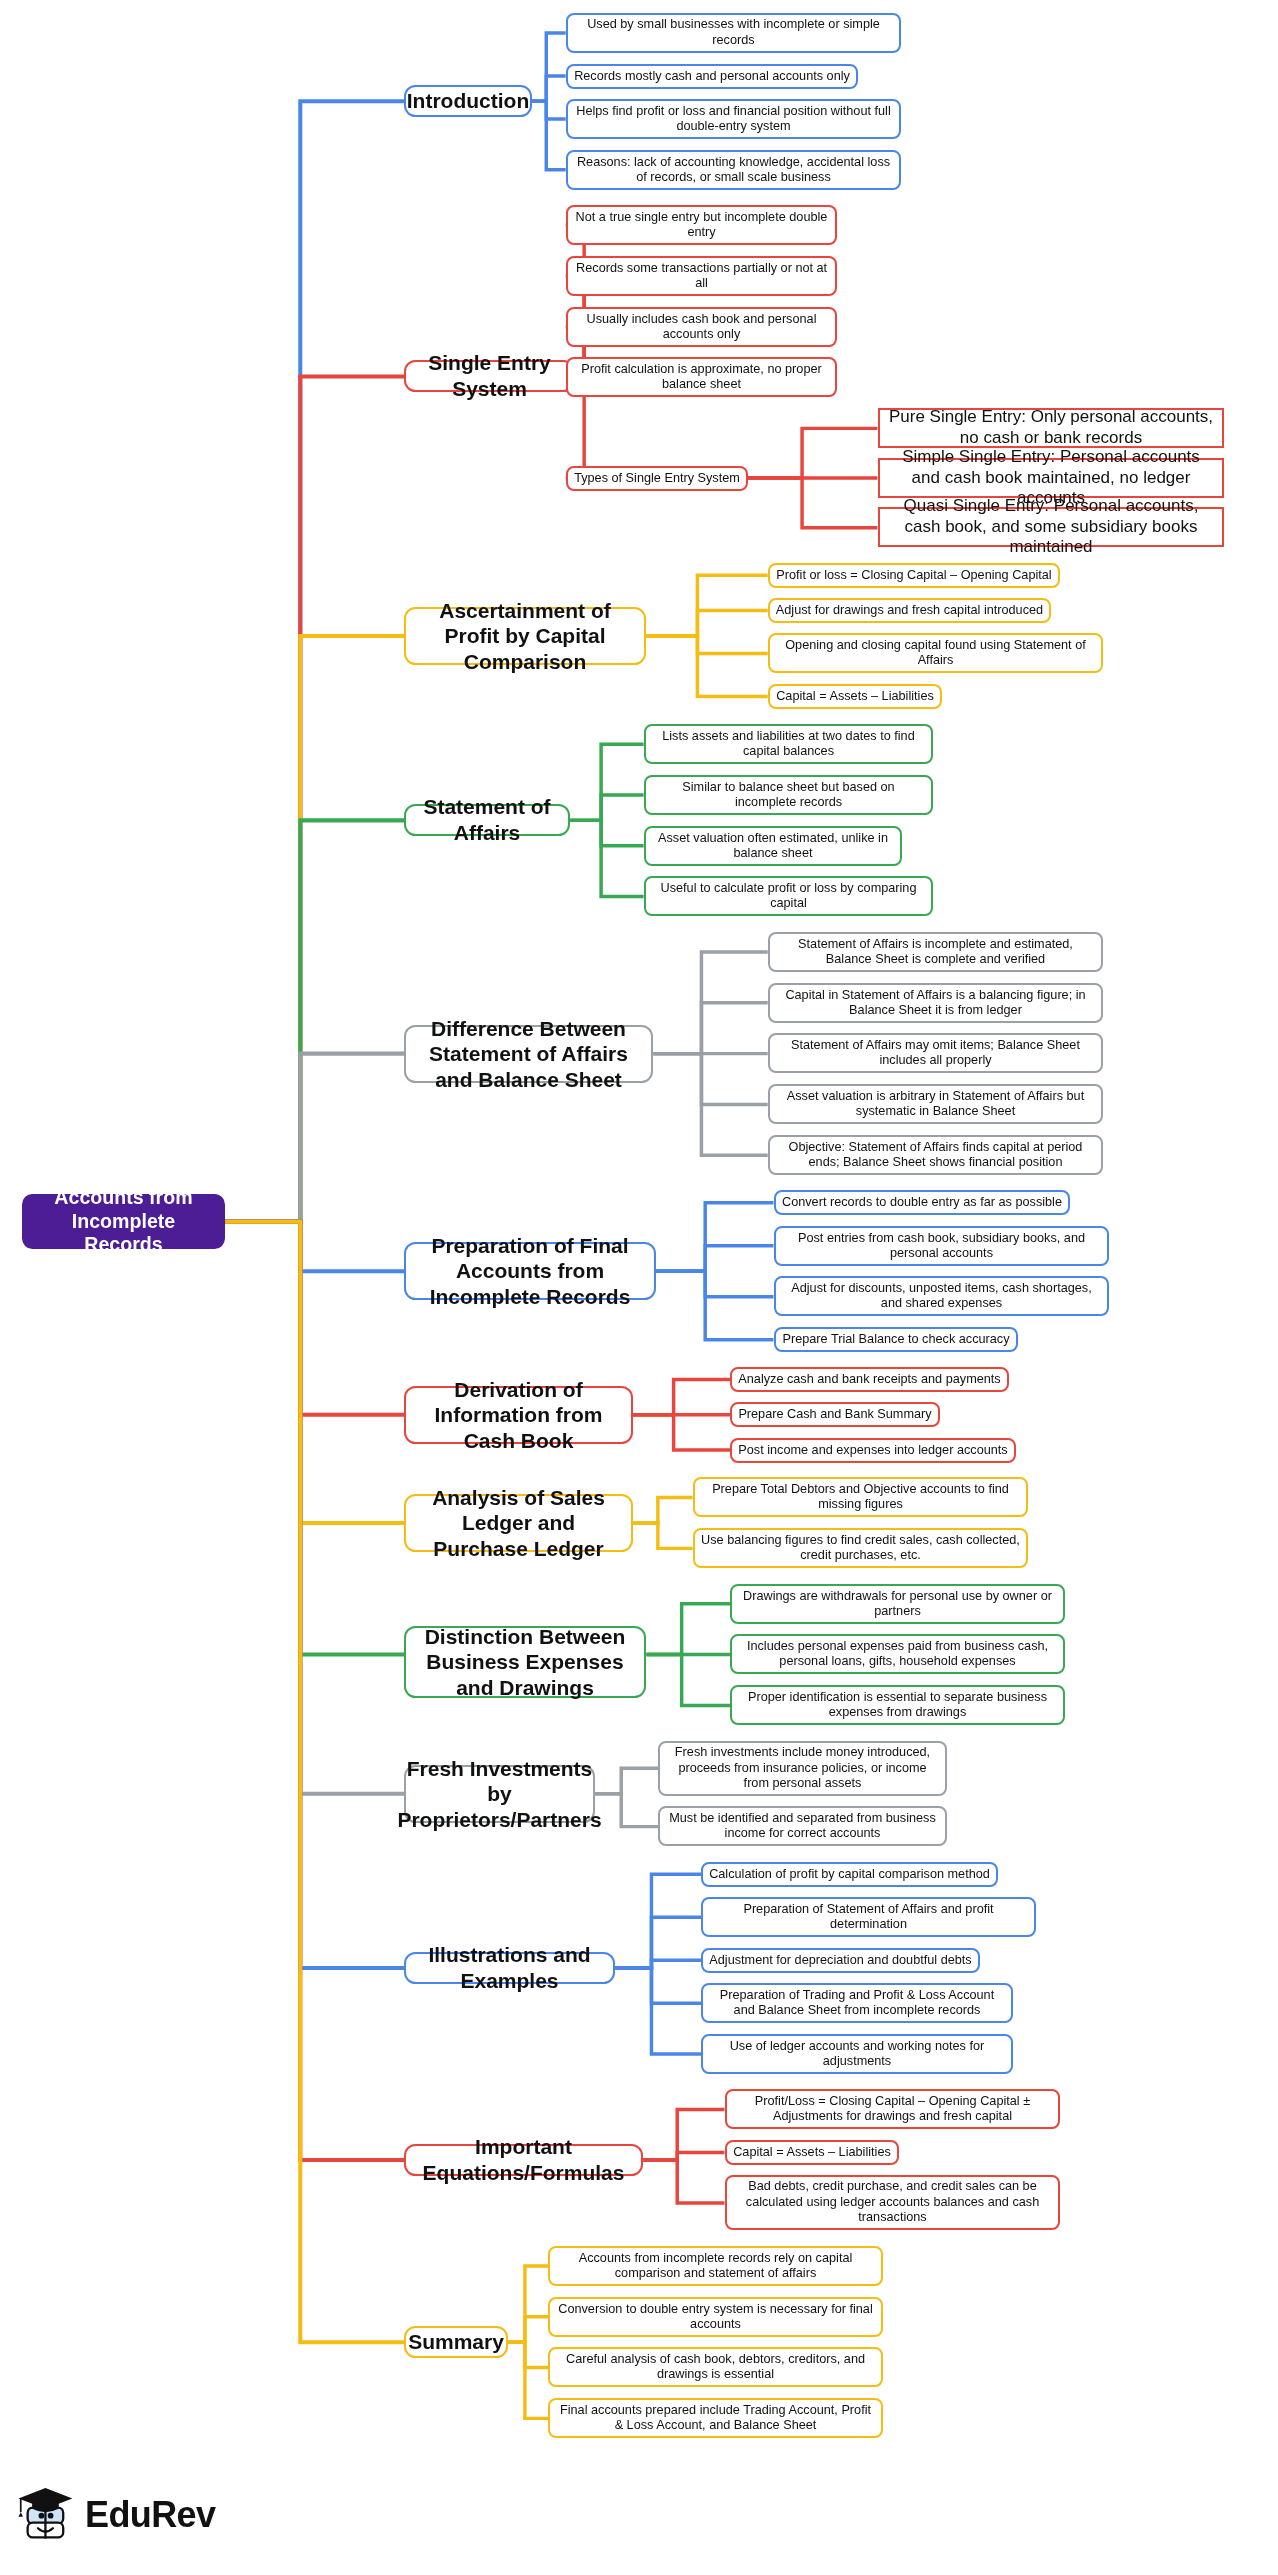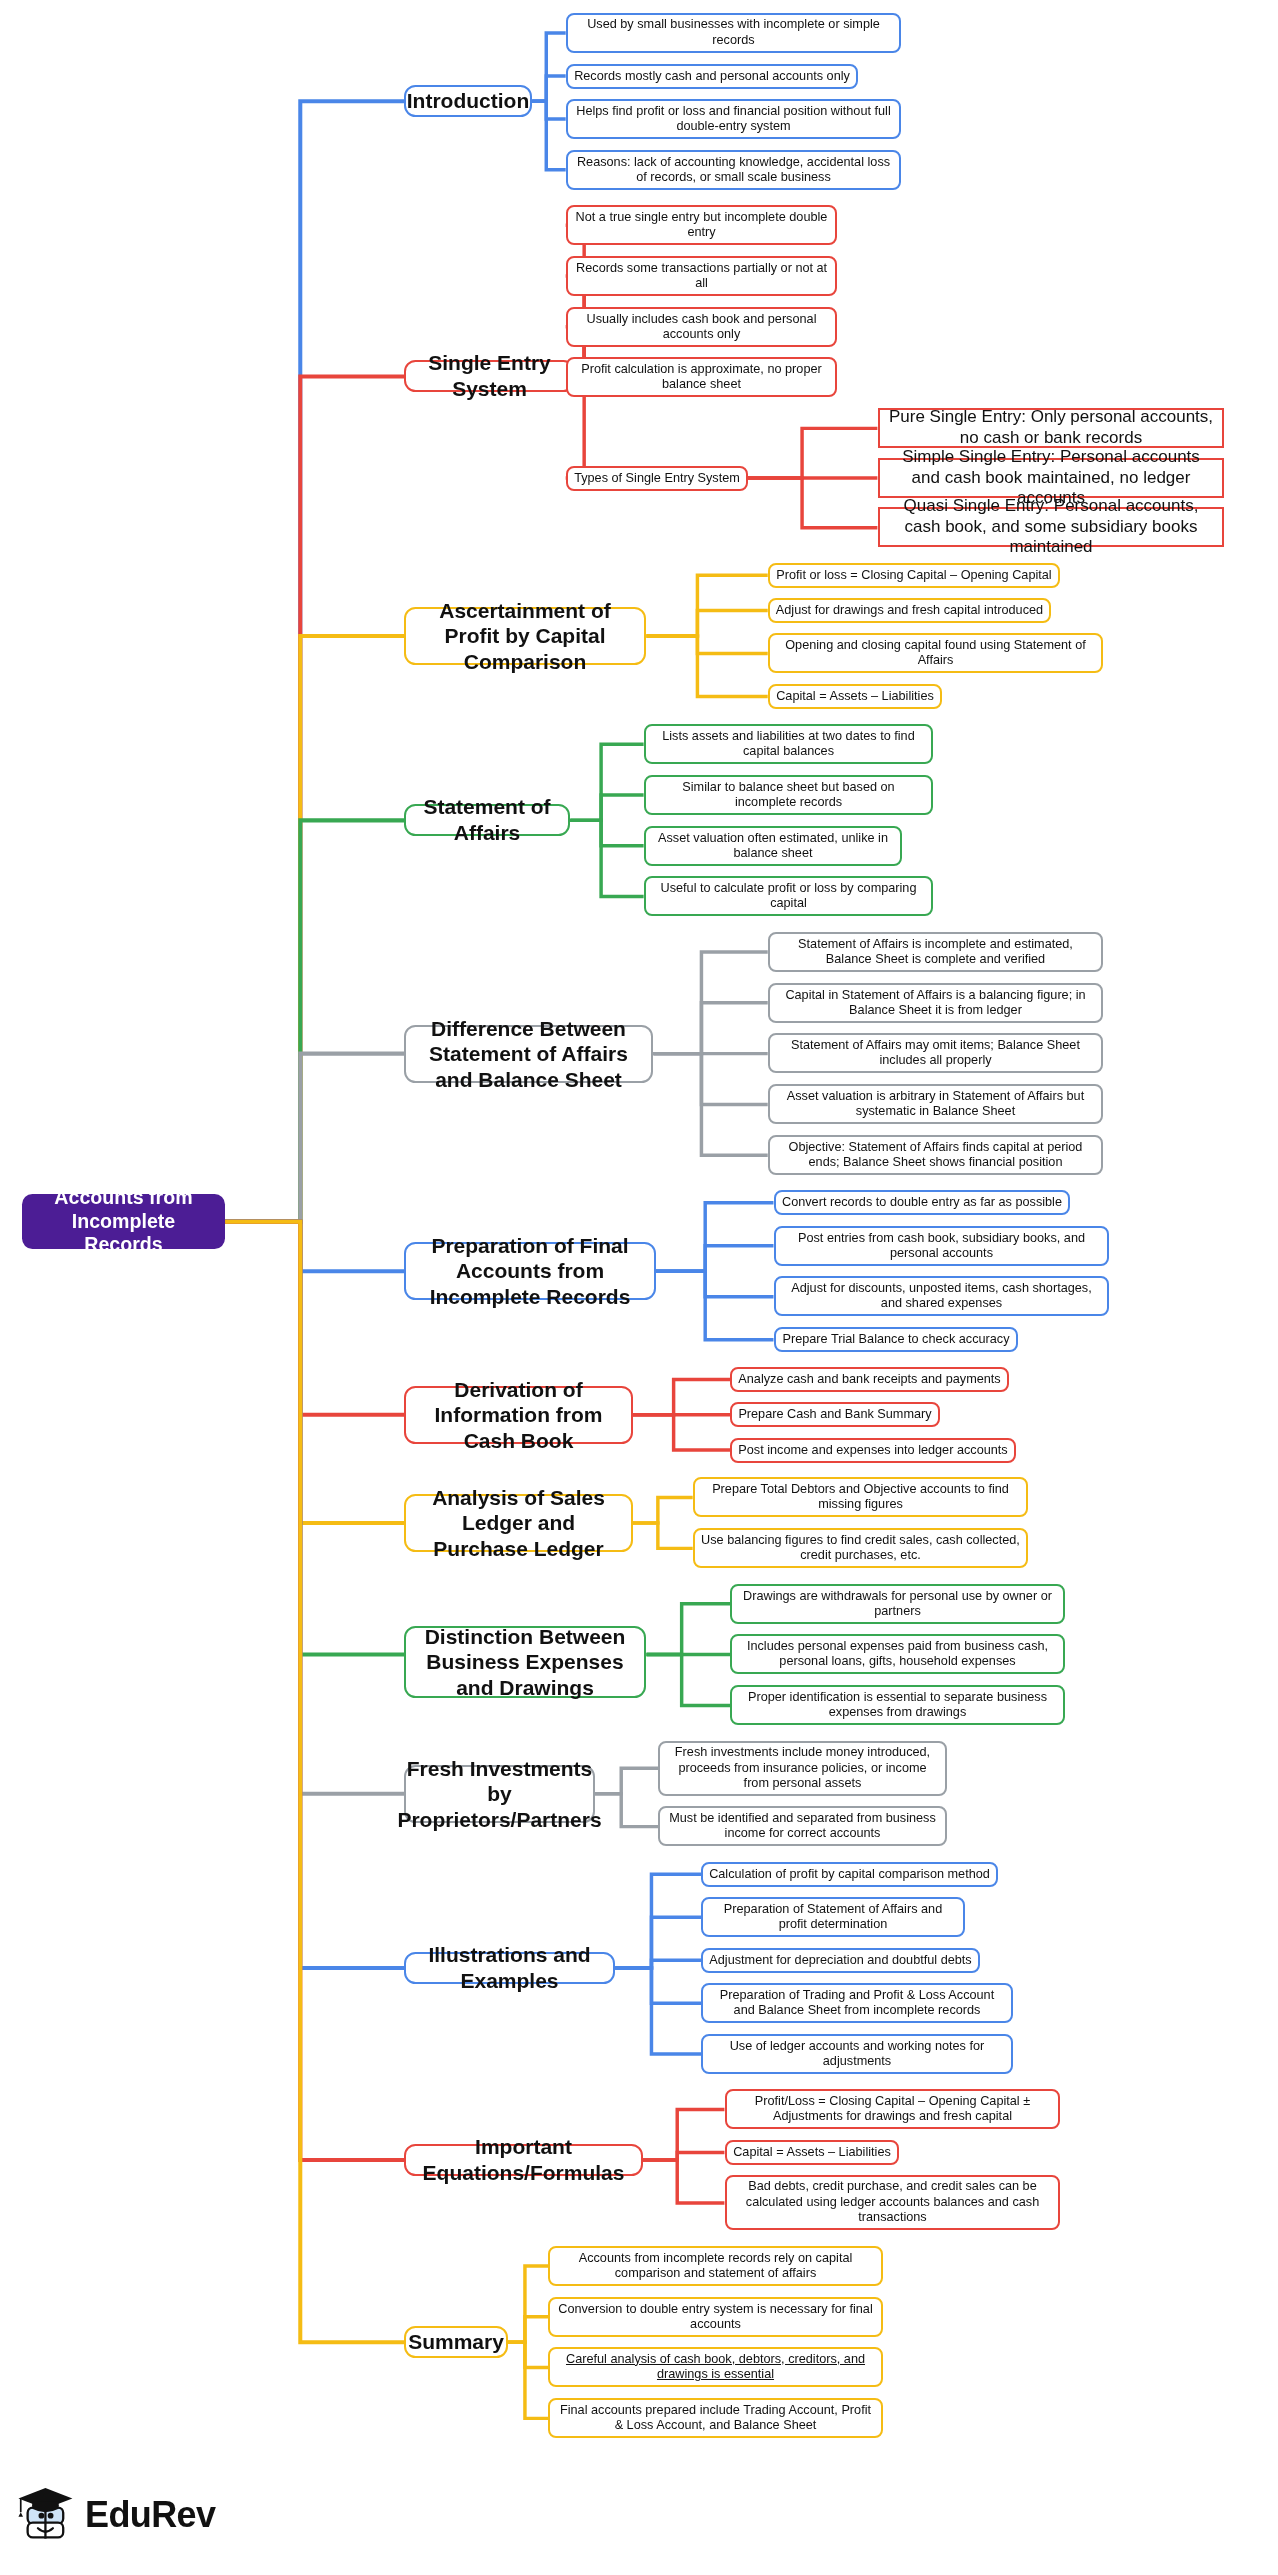--- a/index.html
+++ b/index.html
@@ -325,21 +325,21 @@
       </div>
       <div class="node leaf" style="left: 658px; top: 1806px; width: 289px; height: 40px; border-color: rgb(154, 160, 166);">
         <span>Must be identified and separated from business income for correct accounts</span>
       </div>
       <div class="node topic" style="left: 404px; top: 1952px; width: 211px; height: 32px; border-color: rgb(74, 134, 232);">
         <span>Illustrations and Examples</span>
       </div>
       <div class="node leaf" style="left: 701px; top: 1862px; width: 297px; height: 25px; border-color: rgb(74, 134, 232);">
         <span>Calculation of profit by capital comparison method</span>
       </div>
-      <div class="node leaf" style="left: 701px; top: 1897px; width: 264px; height: 40px; border-color: rgb(74, 134, 232);">
+      <div class="node leaf" style="left: 701px; top: 1897px; width: 335px; height: 40px; border-color: rgb(74, 134, 232);">
         <span>Preparation of Statement of Affairs and profit determination</span>
       </div>
       <div class="node leaf" style="left: 701px; top: 1948px; width: 279px; height: 25px; border-color: rgb(74, 134, 232);">
         <span>Adjustment for depreciation and doubtful debts</span>
       </div>
       <div class="node leaf" style="left: 701px; top: 1983px; width: 312px; height: 40px; border-color: rgb(74, 134, 232);">
         <span>Preparation of Trading and Profit &amp; Loss Account and Balance Sheet from incomplete records</span>
       </div>
       <div class="node leaf" style="left: 701px; top: 2034px; width: 312px; height: 40px; border-color: rgb(74, 134, 232);">
         <span>Use of ledger accounts and working notes for adjustments</span>
@@ -358,21 +358,21 @@
       </div>
       <div class="node topic" style="left: 404px; top: 2326px; width: 104px; height: 32px; border-color: rgb(245, 188, 20);">
         <span>Summary</span>
       </div>
       <div class="node leaf" style="left: 548px; top: 2246px; width: 335px; height: 40px; border-color: rgb(245, 188, 20);">
         <span>Accounts from incomplete records rely on capital comparison and statement of affairs</span>
       </div>
       <div class="node leaf" style="left: 548px; top: 2297px; width: 335px; height: 40px; border-color: rgb(245, 188, 20);">
         <span>Conversion to double entry system is necessary for final accounts</span>
       </div>
-      <div class="node leaf" style="left: 548px; top: 2347px; width: 335px; height: 40px; border-color: rgb(245, 188, 20); text-decoration: underline;">
+      <div class="node leaf" style="left: 548px; top: 2347px; width: 335px; height: 40px; border-color: rgb(245, 188, 20);">
         <span>Careful analysis of cash book, debtors, creditors, and drawings is essential</span>
       </div>
       <div class="node leaf" style="left: 548px; top: 2398px; width: 335px; height: 40px; border-color: rgb(245, 188, 20);">
         <span>Final accounts prepared include Trading Account, Profit &amp; Loss Account, and Balance Sheet</span>
       </div>
     </div>
 
   <div id="brand">
     <span class="logo-mark">
       <svg width="62" height="65" viewBox="0 0 108 112" aria-hidden="true">

